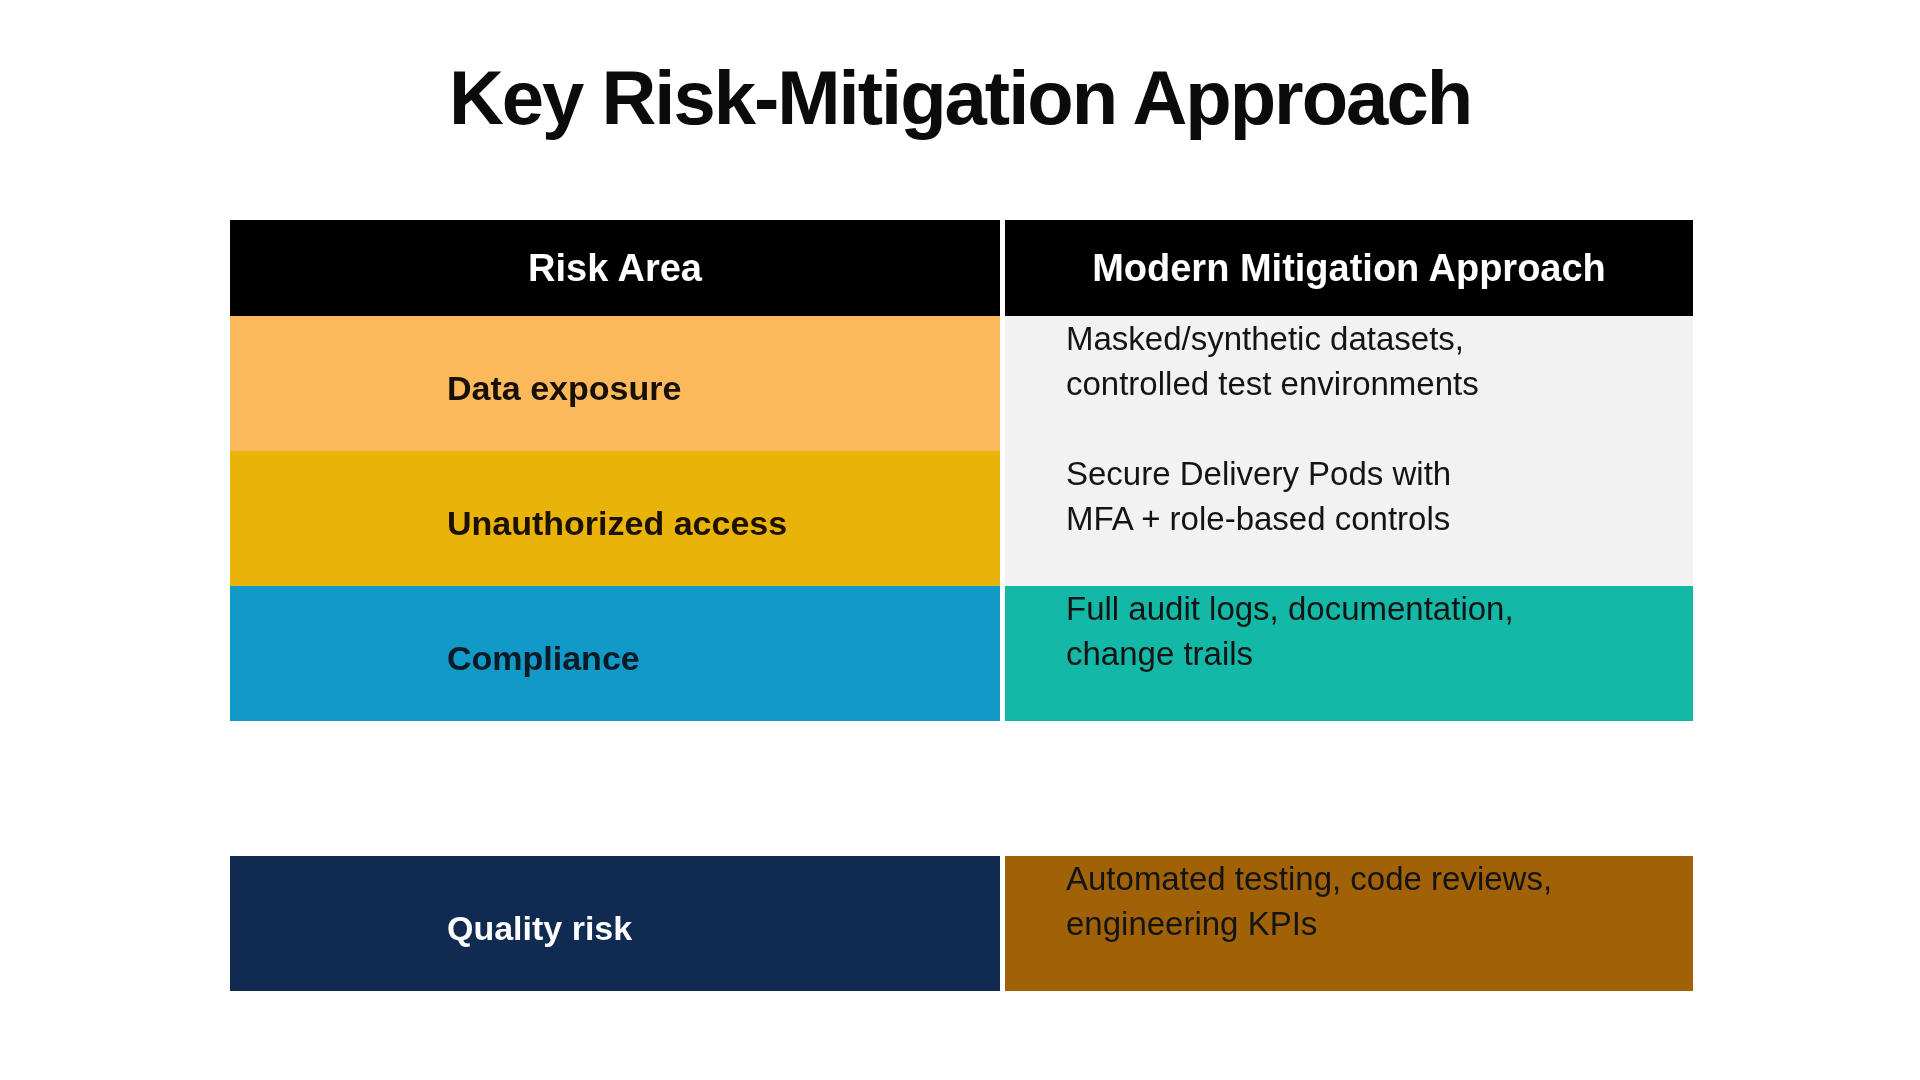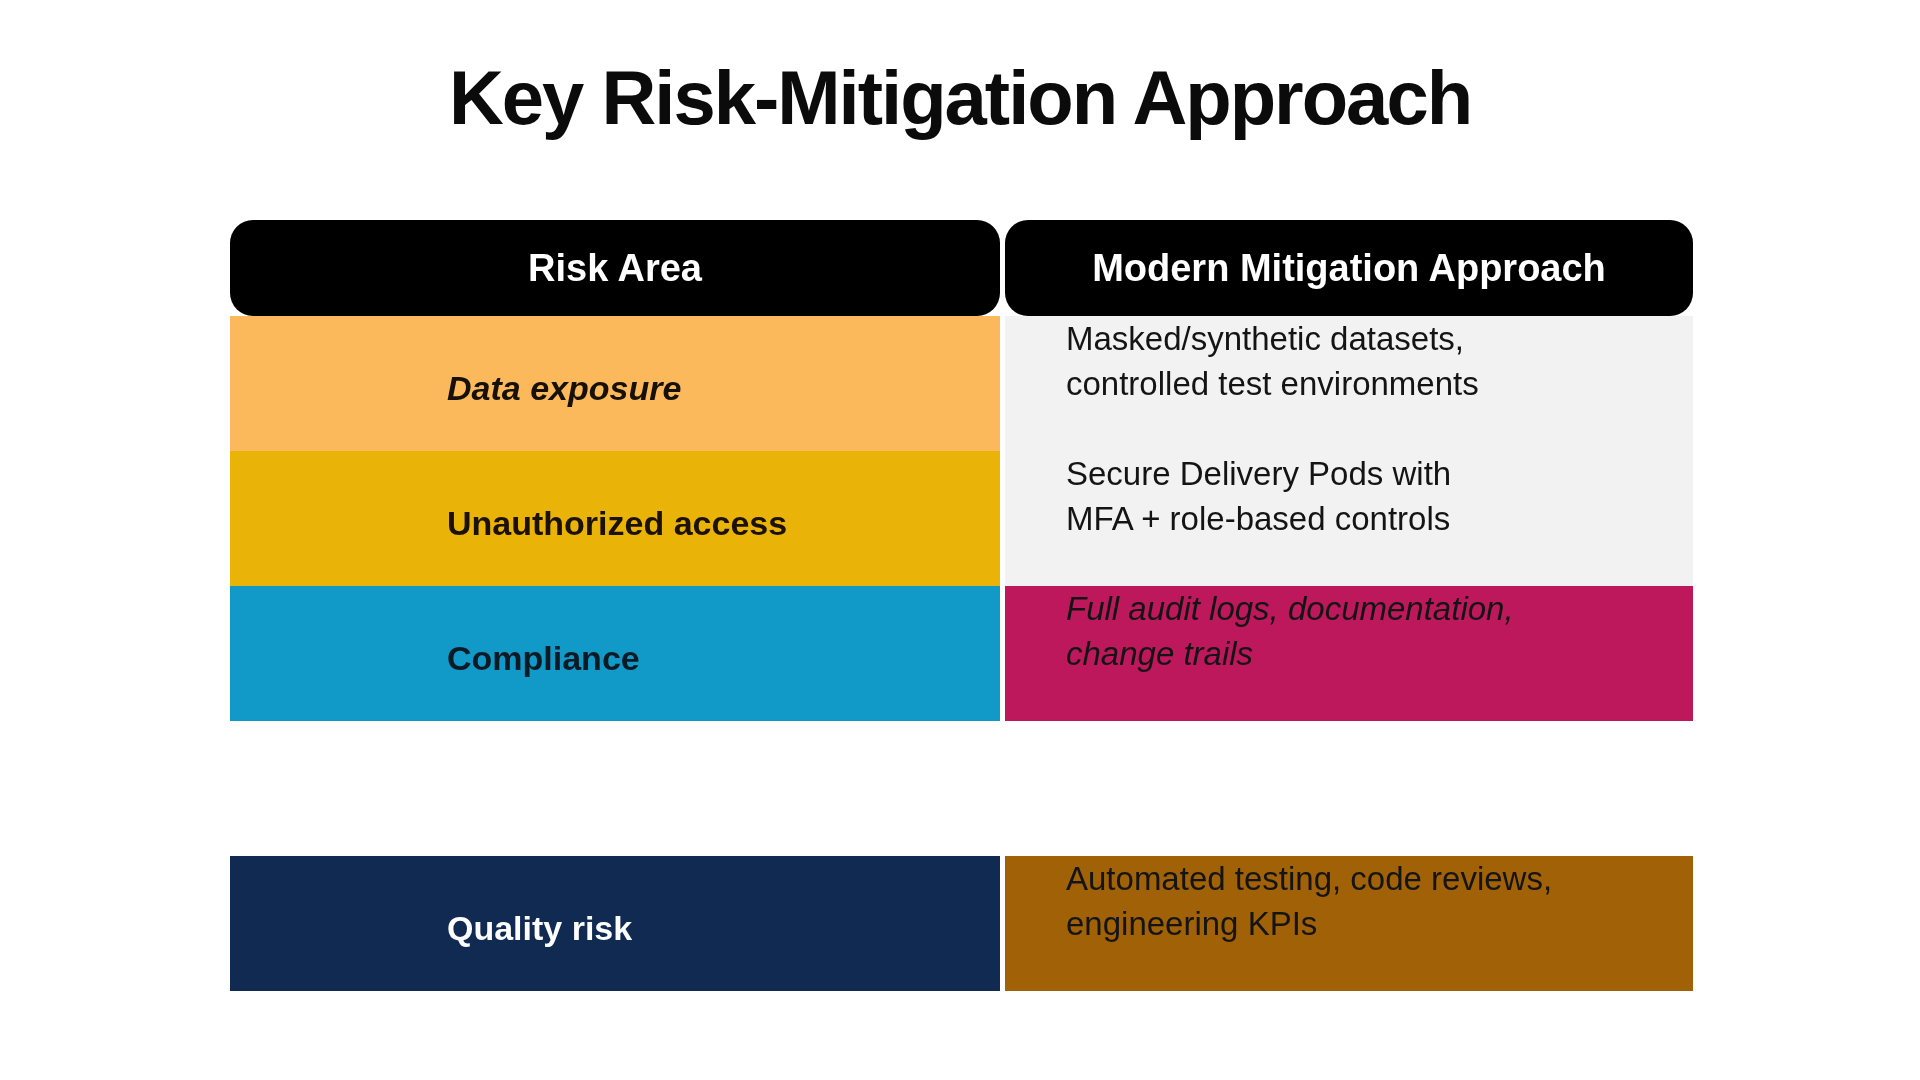--- a/index.html
+++ b/index.html
@@ -40,21 +40,20 @@
   }
   .header-row { height: 96px; }
   .header-cell {
     background: #000000;
     color: #ffffff;
     font-size: 38px;
     font-weight: bold;
     display: flex;
     align-items: center;
     justify-content: center;
-    border-radius: 23px;
   }
   .body-row { height: 135px; }
   .risk-cell {
     display: flex;
     align-items: center;
     padding-left: 217px;
   }
   .risk-label {
     font-size: 34px;
     font-weight: bold;
@@ -83,21 +82,21 @@
 
   <div class="risk-table">
 
     <div class="t-row header-row">
       <div class="header-cell">Risk Area</div>
       <div class="header-cell">Modern Mitigation Approach</div>
     </div>
 
     <div class="t-row body-row">
       <div class="risk-cell" style="background-color: rgb(251, 185, 91);">
-        <span class="risk-label" style="color: rgb(22, 16, 6); font-style: italic;">Data exposure</span>
+        <span class="risk-label" style="color: rgb(22, 16, 6);">Data exposure</span>
       </div>
       <div class="mitigation-cell" style="background-color: rgb(242, 242, 242);">
         <span class="mitigation-text">Masked/synthetic datasets,
 controlled test environments</span>
       </div>
     </div>
 
     <div class="t-row body-row">
       <div class="risk-cell" style="background-color: #eab308;">
         <span class="risk-label" style="color: rgb(28, 17, 5);">Unauthorized access</span>
@@ -105,21 +104,21 @@
       <div class="mitigation-cell" style="background-color: rgb(242, 242, 242);">
         <span class="mitigation-text">Secure Delivery Pods with
 MFA + role-based controls</span>
       </div>
     </div>
 
     <div class="t-row body-row">
       <div class="risk-cell" style="background-color: rgb(17, 153, 199);">
         <span class="risk-label" style="color: rgb(12, 26, 38);">Compliance</span>
       </div>
-      <div class="mitigation-cell" style="background-color: #be185d; font-style: italic;">
+      <div class="mitigation-cell" style="background-color: #14b8a6;">
         <span class="mitigation-text">Full audit logs, documentation,
 change trails</span>
       </div>
     </div>
 
     <div class="t-row body-row">
     </div>
 
     <div class="t-row body-row">
       <div class="risk-cell" style="background-color: rgb(17, 42, 82);">

